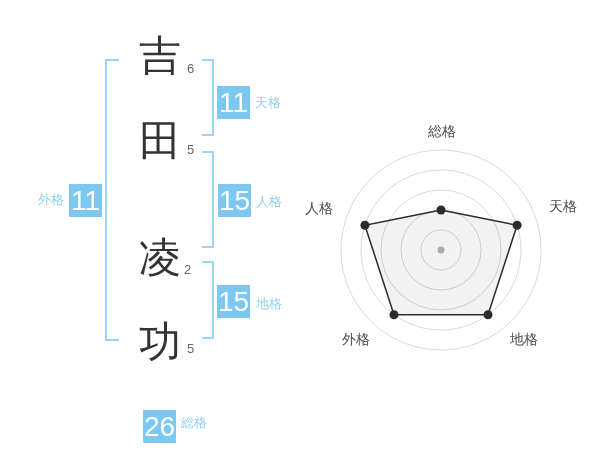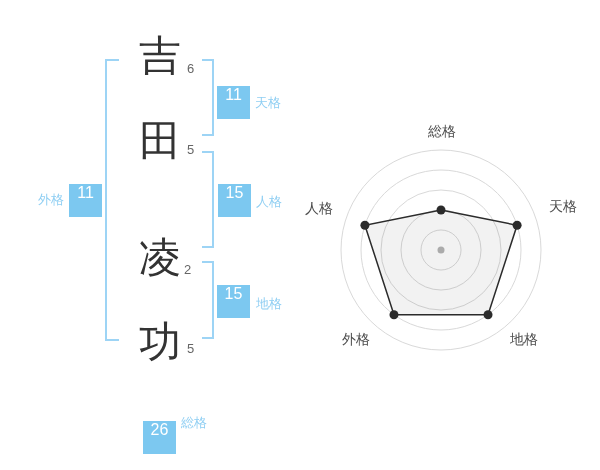--- a/index.html
+++ b/index.html
@@ -29,27 +29,27 @@
     left:202px;width:10px;
     border-right:2px solid var(--bracket);
     border-top:2px solid var(--bracket);
     border-bottom:2px solid var(--bracket);
   }
   .bracket-tenkaku{top:59px;height:73px}
   .bracket-jinkaku{top:151px;height:93px}
   .bracket-chikaku{top:261px;height:74px}
   .badge{
     position:absolute;width:33px;height:33px;background:var(--badge-bg);
-    color:var(--badge-text);font-size:16px;display:flex;justify-content:center;
+    color:var(--badge-text);font-size:28px;display:flex;align-items:center;justify-content:center;
   }
   .badge-tenkaku{left:217px;top:86px}
   .badge-jinkaku{left:218px;top:184px}
   .badge-chikaku{left:217px;top:285px}
   .badge-gaikaku{left:69px;top:184px}
-  .badge-soukaku{left:143px;top:421px}
+  .badge-soukaku{left:143px;top:410px}
   .kaku-label{
     position:absolute;font-size:13px;color:var(--kaku-label);line-height:14px;
   }
   .label-tenkaku{left:255px;top:96px}
   .label-jinkaku{left:256px;top:195px}
   .label-chikaku{left:256px;top:297px}
   .label-gaikaku{left:38px;top:193px}
   .label-soukaku{left:181px;top:416px}
   .radar{position:absolute;left:0;top:0;}
 </style>

